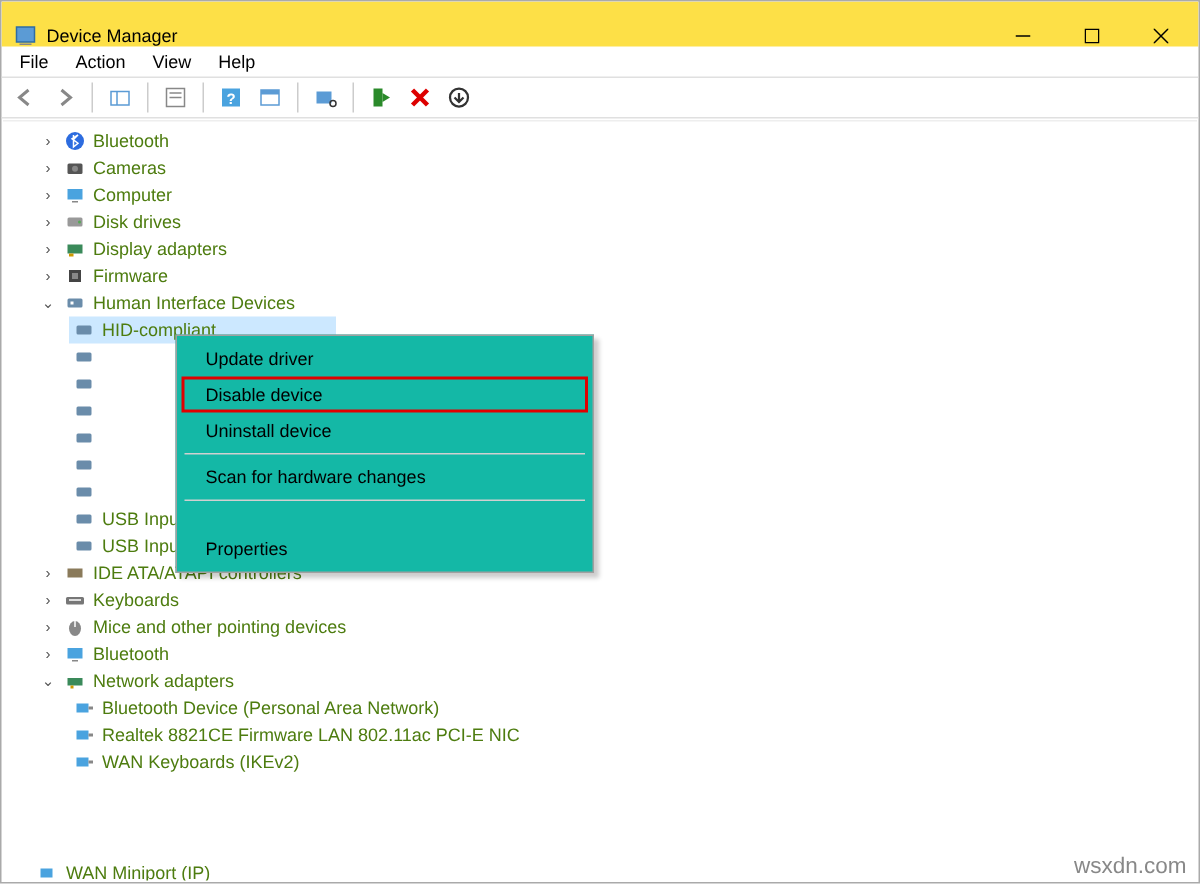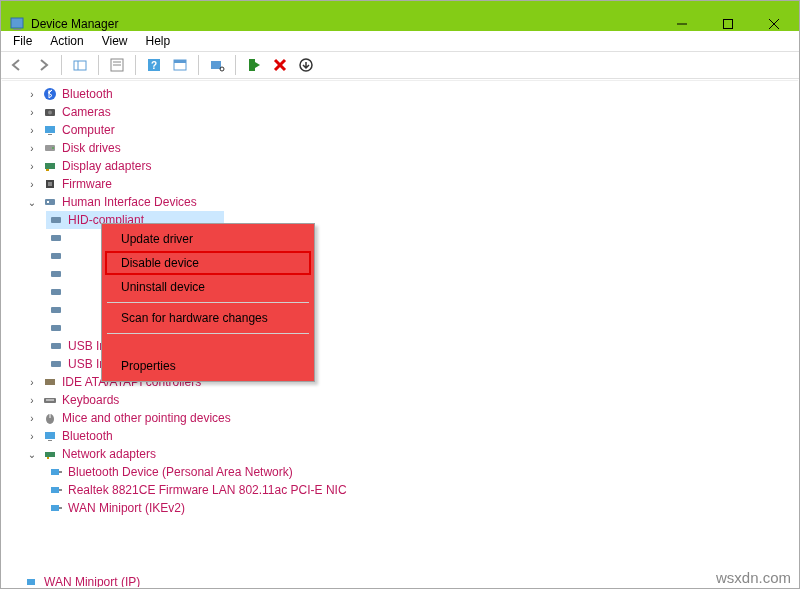--- a/index.html
+++ b/index.html
@@ -12,21 +12,21 @@
     height: 589px;
     overflow: hidden;
     position: relative;
     border: 1px solid #aaa;
   }
   .titlebar {
     height: 30px;
     display: flex;
     align-items: center;
     padding: 16px 2px 0 8px;
-    background: #84cc16;
+    background: #fde047;
   }
   .titlebar .icon { width: 16px; height: 16px; margin-right: 6px; }
   .titlebar .title { flex: 1; font-size: 12px; color: #000; }
   .win-controls { display: flex; }
   .win-btn {
     width: 46px; height: 30px;
     display: flex; align-items: center; justify-content: center;
     font-size: 14px; color: #000;
   }
   .menubar {
@@ -64,35 +64,35 @@
     height: 18px;
     padding-left: 0;
     white-space: nowrap;
   }
   .expand {
     width: 16px; height: 16px;
     display: inline-flex; align-items: center; justify-content: center;
     color: #555; font-size: 10px;
   }
   .node-icon { width: 16px; height: 16px; margin: 0 4px 0 2px; display: inline-flex; align-items: center; justify-content: center; }
-  .node-label { color: #be185d; }
+  .node-label { color: #4d7c0f; }
   .indent1 { padding-left: 18px; }
   .indent2 { padding-left: 40px; }
   .selected-bg {
     background: #cce8ff;
     display: inline-flex;
     align-items: center;
     height: 18px;
     padding-right: 80px;
   }
   .context-menu {
     position: absolute;
-    left: 100px; top: 222px;
-    width: 214px;
-    background: #ef4444;
+    left: 116px; top: 222px;
+    width: 279px;
+    background: #14b8a6;
     border: 1px solid #a0a0a0;
     box-shadow: 3px 3px 3px rgba(0,0,0,0.2);
     padding: 3px;
   }
   .context-item {
     padding: 5px 16px;
     font-size: 12px;
     color: #000;
   }
   .context-sep { height: 1px; background: #d0d0d0; margin: 3px 2px; }
@@ -445,21 +445,21 @@
         </span>
       <span class="node-label">Realtek 8821CE Firmware LAN 802.11ac PCI-E NIC</span>
     </div>
     <div class="tree-row indent2">
       <span class="node-icon">
           <svg width="14" height="14">
             <rect x="2" y="4" width="8" height="6" fill="#4aa3df"></rect>
             <rect x="10" y="6" width="3" height="2" fill="#888"></rect>
           </svg>
         </span>
-      <span class="node-label">WAN Miniport (IKEv2)</span>
+      <span class="node-label">WAN Keyboards (IKEv2)</span>
     </div>
 
   </div>
 </div>
 
 <div class="wan-cut">
   <span class="node-icon">
       <svg width="14" height="14">
         <rect x="2" y="4" width="8" height="6" fill="#4aa3df"></rect>
       </svg>

